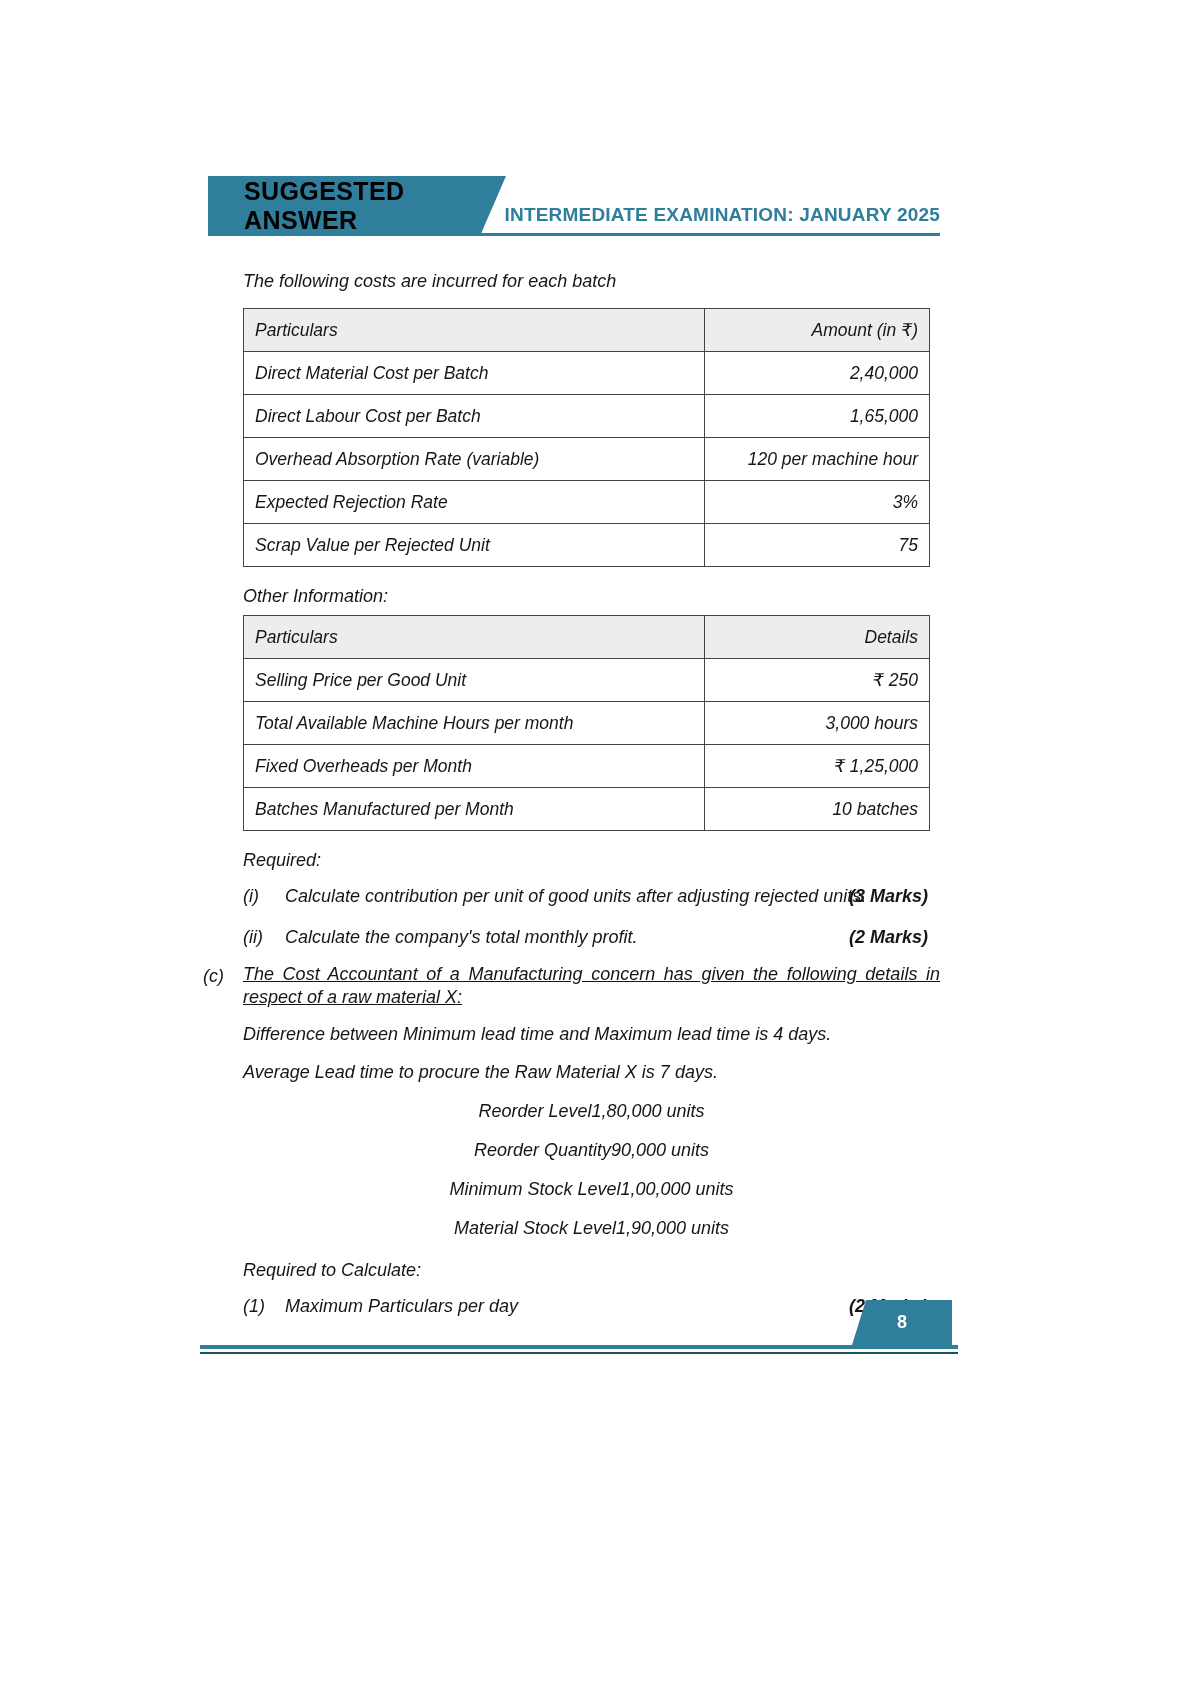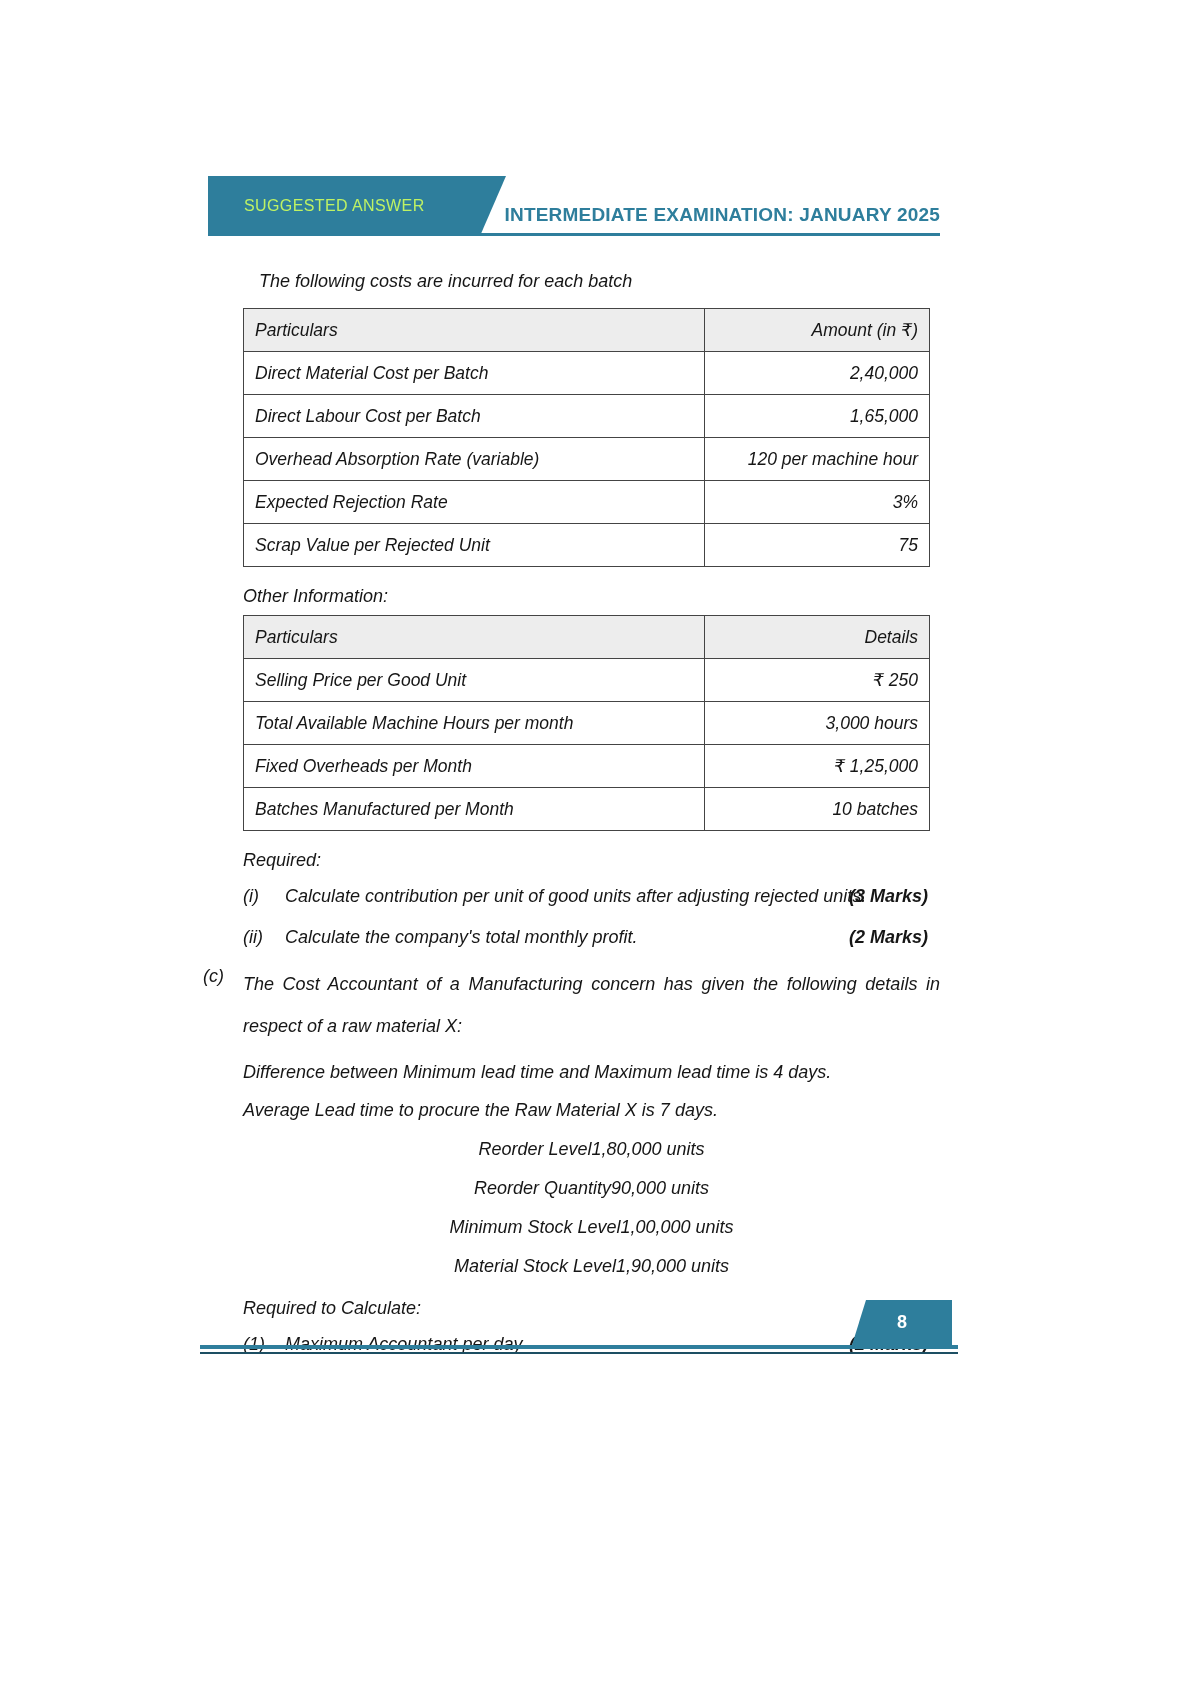--- a/index.html
+++ b/index.html
@@ -31,24 +31,24 @@
     top: 0;
     bottom: -3px;
     width: 298px;
     background: var(--accent);
     clip-path: polygon(0 0, 100% 0, calc(100% - 26px) 100%, 0 100%);
     display: flex;
     align-items: center;
     padding-left: 36px;
   }
   .banner-text {
-    color: #bef264;
-    font-weight: normal;
+    color: #000000;
+    font-weight: bold;
     font-style: normal;
-    font-size: 16px;
+    font-size: 25px;
     letter-spacing: 0.4px;
   }
   .header-title {
     position: absolute;
     right: 0;
     bottom: 7px;
     color: var(--accent);
     font-weight: bold;
     font-style: normal;
     font-size: 19px;
@@ -57,21 +57,21 @@
 
   
   .content {
     position: absolute;
     left: 243px;
     top: 268px;
     width: 697px;
     font-size: 18px;
     line-height: 26px;
   }
-  .intro { margin: 0 0 14px 16px; }
+  .intro { margin: 0 0 14px 0; }
   .label { margin: 16px 0 6px 0; }
 
   table.tbl {
     width: 687px;
     border-collapse: collapse;
     font-size: 17.5px;
     margin: 0;
   }
   table.tbl col.c1 { width: 462px; }
   table.tbl col.c2 { width: 225px; }
@@ -97,21 +97,21 @@
   .marks {
     position: absolute;
     right: 12px;
     bottom: 0;
     font-weight: bold;
   }
 
   .part-c { margin-top: 6px; }
   .c-intro-wrap { position: relative; }
   .c-label { position: absolute; left: -40px; top: 0; }
-  .c-intro { margin: 0 0 8px 0; text-align: justify; line-height: 42px; }
+  .c-intro { margin: 0 0 8px 0; text-align: justify; line-height: 23px; text-decoration: underline; }
   .c-line { margin: 12px 0; }
 
   .drow {
     display: flex;
     justify-content: center;
     margin: 13px 0;
   }
 
   
   .footer-line {
@@ -268,21 +268,21 @@
       </div>
       <div class="drow">
         <span>Material Stock Level</span>
         <span>1,90,000 units</span>
       </div>
 
       <p class="label">Required to Calculate:</p>
 
       <div class="req">
         <span class="req-num">(1)</span>
-        <span>Maximum Accountant per day</span>
+        <span>Maximum Particulars per day</span>
         <span class="marks">(2 Marks)</span>
       </div>
     </div>
 
   </div>
 
   <div class="page-box">
     <span>8</span>
   </div>
   <div class="footer-line"></div>

